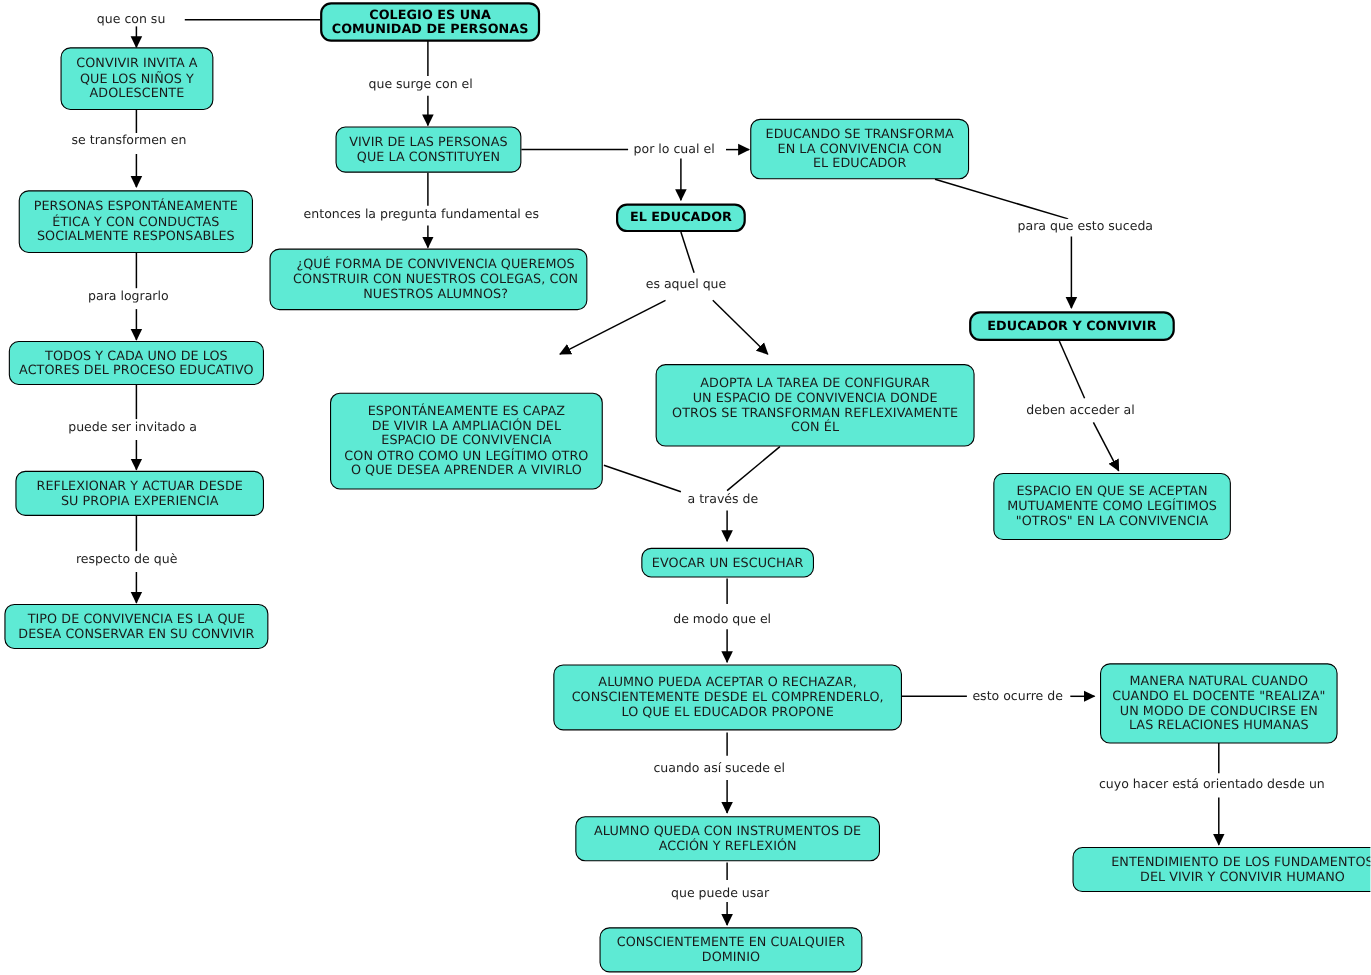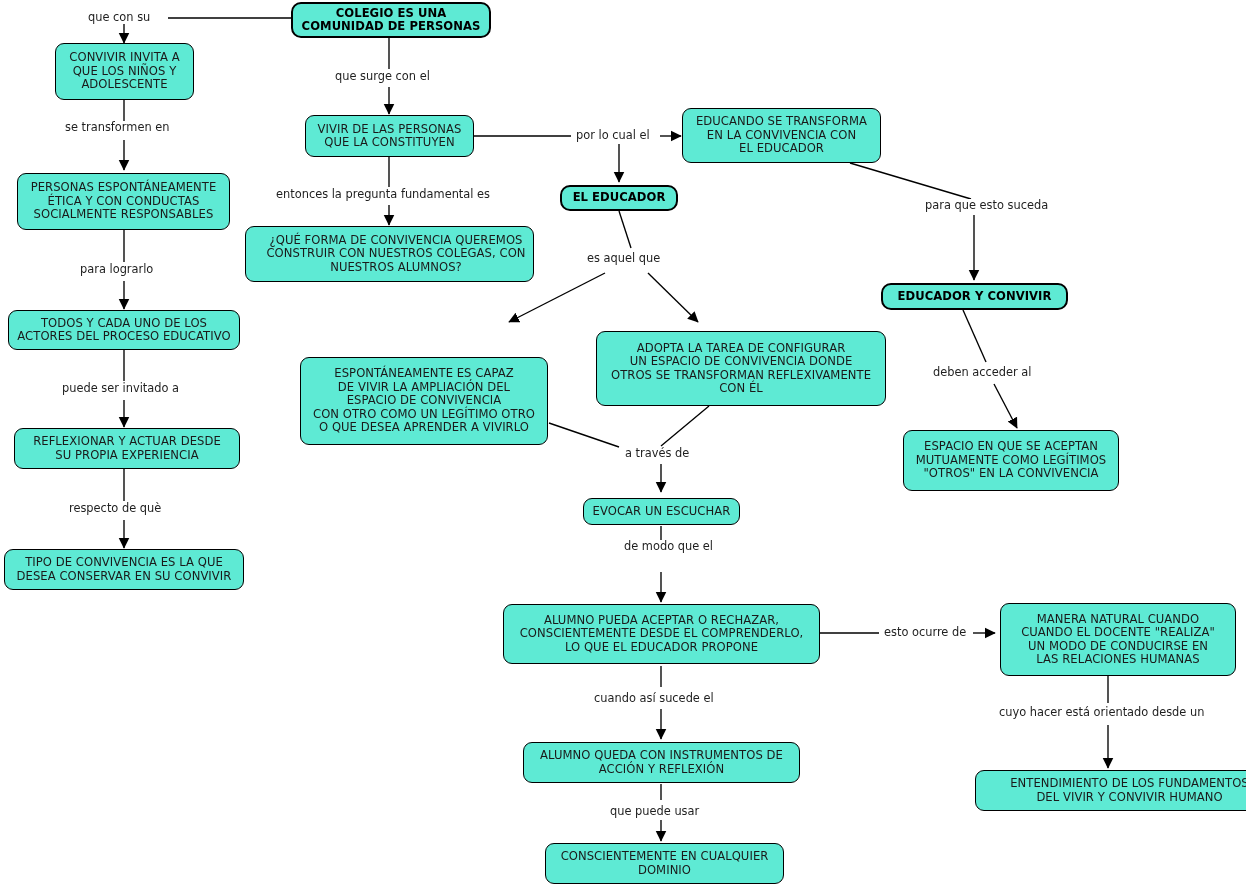--- a/index.html
+++ b/index.html
@@ -160,21 +160,21 @@
 UN ESPACIO DE CONVIVENCIA DONDE
 OTROS SE TRANSFORMAN REFLEXIVAMENTE
 CON ÉL</div>
 
   <div class="node" style="left:583px;top:498px;width:157px;height:27px;">EVOCAR UN ESCUCHAR</div>
 
   <div class="node" style="left:503px;top:604px;width:317px;height:60px;">ALUMNO PUEDA ACEPTAR O RECHAZAR,
 CONSCIENTEMENTE DESDE EL COMPRENDERLO,
 LO QUE EL EDUCADOR PROPONE</div>
 
-  <div class="node" style="left:1000px;top:603px;width:236px;height:73px;">MANERA NATURAL CUANDO
+  <div class="node" style="left:1000px;top:603px;width:216px;height:73px;">MANERA NATURAL CUANDO
 CUANDO EL DOCENTE "REALIZA"
 UN MODO DE CONDUCIRSE EN
 LAS RELACIONES HUMANAS</div>
 
   <div class="node" style="left:523px;top:742px;width:277px;height:41px;">ALUMNO QUEDA CON INSTRUMENTOS DE
 ACCIÓN Y REFLEXIÓN</div>
 
   <div class="node" style="left:975px;top:770px;width:309px;height:41px;">ENTENDIMIENTO DE LOS FUNDAMENTOS
 DEL VIVIR Y CONVIVIR HUMANO</div>
 
@@ -198,21 +198,21 @@
   <div class="lbl" style="left:576px;top:129px;">por lo cual el</div>
 
   <div class="lbl" style="left:587px;top:252px;">es aquel que</div>
 
   <div class="lbl" style="left:925px;top:199px;">para que esto suceda</div>
 
   <div class="lbl" style="left:933px;top:366px;">deben acceder al</div>
 
   <div class="lbl" style="left:625px;top:447px;">a través de</div>
 
-  <div class="lbl" style="left:612px;top:540px;margin-left:12px;">de modo que el</div>
+  <div class="lbl" style="left:612px;top:556px;">de modo que el</div>
 
   <div class="lbl" style="left:884px;top:626px;">esto ocurre de</div>
 
   <div class="lbl" style="left:594px;top:692px;">cuando así sucede el</div>
 
   <div class="lbl" style="left:999px;top:706px;">cuyo hacer está orientado desde un</div>
 
   <div class="lbl" style="left:610px;top:805px;">que puede usar</div>
 
 </div>

